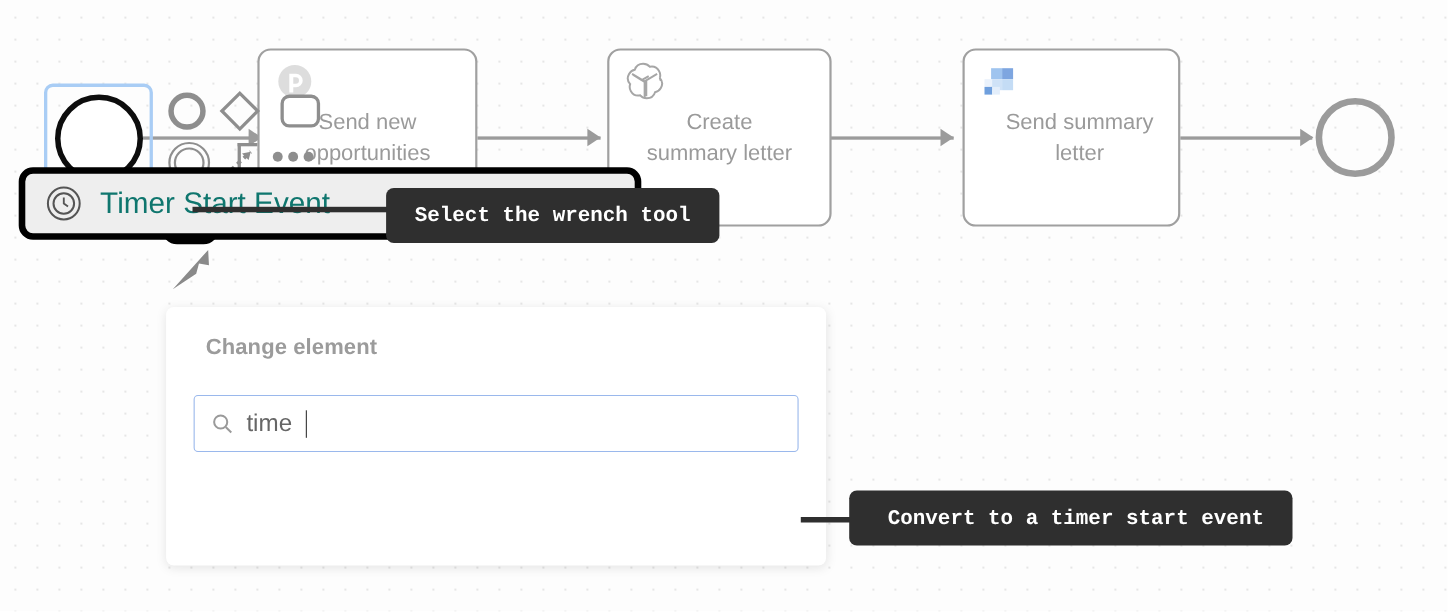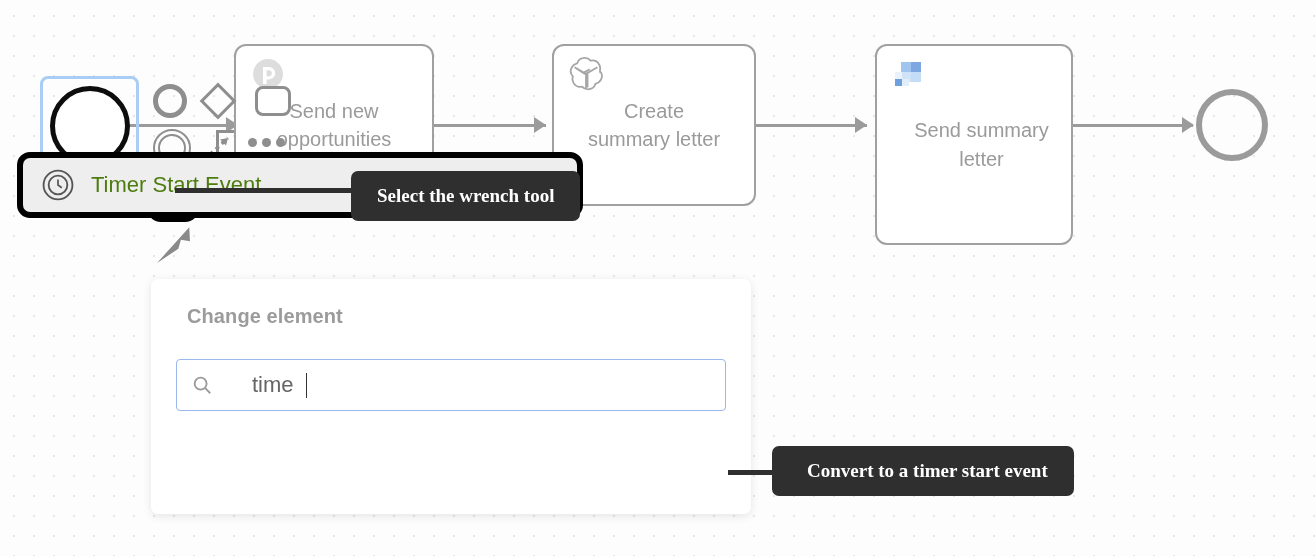--- a/index.html
+++ b/index.html
@@ -148,21 +148,21 @@
   .tooltip {
     position: absolute;
     background: #2f2f2f;
     color: #ffffff;
     font-weight: bold;
     font-size: 19px;
     border-radius: 7px;
     padding: 14px 26px;
     white-space: nowrap;
     z-index: 40;
-    font-family: Liberation Serif, serif;
+    font-family: Liberation Mono, monospace;
   }
   .tooltip-line {
     position: absolute;
     background: #2f2f2f;
     height: 5px;
     z-index: 39;
   }
 
   
   .popup {
@@ -191,21 +191,20 @@
     background: #ffffff;
     display: flex;
     align-items: center;
     padding: 0 14px;
     gap: 11px;
   }
   .search-value {
     font-size: 22px;
     color: #666666;
     position: relative;
-    margin-left: 28px;
   }
   .caret {
     display: inline-block;
     width: 1.5px; height: 25px;
     background: #333333;
     vertical-align: -5px;
     margin-left: 1px;
   }
   .result-item {
     position: absolute;
@@ -214,22 +213,22 @@
     background: #eeeeee;
     border: 6px solid #000000;
     border-radius: 13px;
     display: flex;
     align-items: center;
     gap: 16px;
     padding: 0 18px;
     z-index: 22;
   }
   .result-label {
-    font-size: 22px;
-    color: #4d7c0f;
+    font-size: 27px;
+    color: #0f766e;
   }
 
   .cursor { position: absolute; z-index: 30; }
 </style>
 </head>
 <body>
 
 <div id="canvas">
 
   <div class="bpmn-layer">
@@ -261,21 +260,21 @@
                  a5.27 5.27 0 0 0-5.03 3.64 5.2 5.2 0 0 0-3.48 2.52 5.27 5.27 0 0 0 .65 6.18
                  a5.2 5.2 0 0 0 .45 4.27 5.27 5.27 0 0 0 5.67 2.53 5.24 5.24 0 0 0 3.97 1.77
                  a5.27 5.27 0 0 0 5.03-3.65 5.2 5.2 0 0 0 3.48-2.52 5.27 5.27 0 0 0-.65-6.17Z"></path>
         <path d="M12.02 22.07V12.3l-1.8-1.05m0 0L4.9 7.9m5.32 3.35 4.28-2.47
                  m-1.48 2.47v9.77M4.4 7.5l7.6 4.4 7.6-4.4"></path>
       </svg>
       <div class="task-label">Create
 summary letter</div>
     </div>
 
-    <div class="task" style="left:875px; top:44px; width:198px; height:201px;padding-left:15px;">
+    <div class="task" style="left:875px; top:44px; width:198px; height:162px;padding-left:15px;">
       <svg class="task-logo" viewBox="0 0 36 36">
         <rect x="20" y="6" width="10" height="10" fill="#7ea6e0"></rect>
         <rect x="10" y="6" width="10" height="10" fill="#9fc4ef"></rect>
         <rect x="10" y="16" width="10" height="10" fill="#cfe2f7"></rect>
         <rect x="20" y="16" width="10" height="10" fill="#c4dcf5"></rect>
         <rect x="4" y="16" width="7" height="7" fill="#eaf2fc"></rect>
         <rect x="4" y="23" width="7" height="7" fill="#6f9fdd"></rect>
         <rect x="11" y="23" width="7" height="7" fill="#e3eefb"></rect>
       </svg>
       <div class="task-label">Send summary

